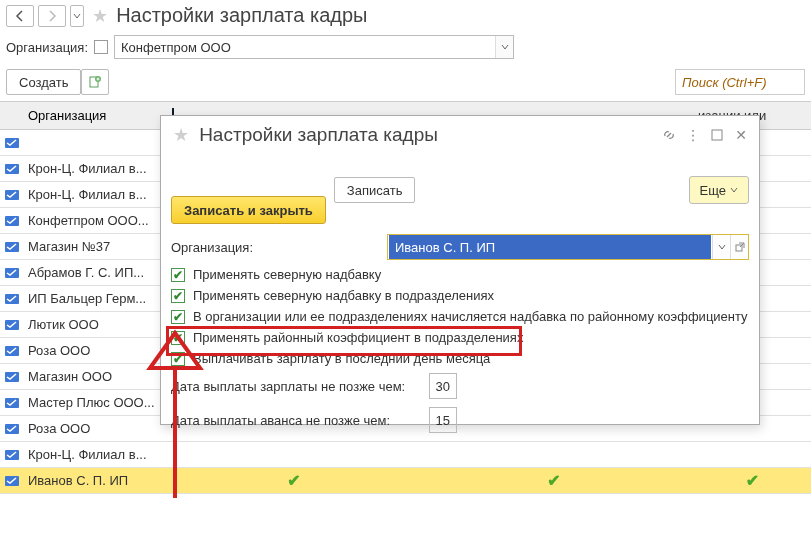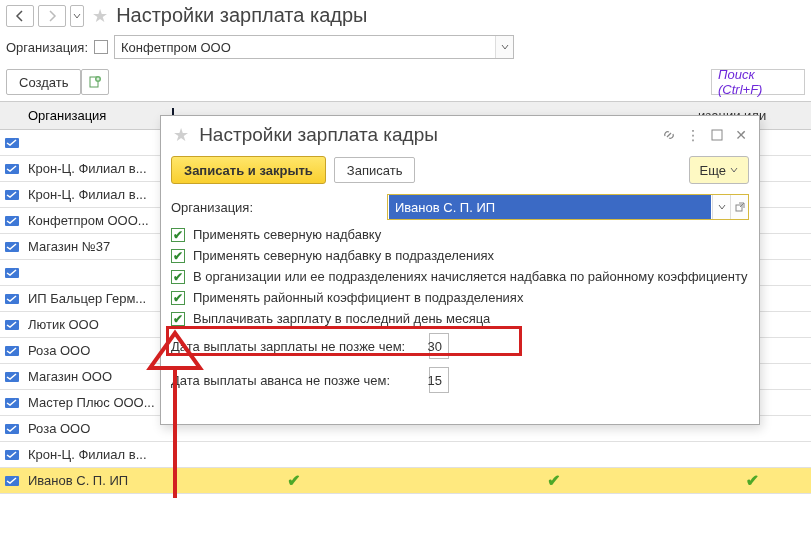--- a/index.html
+++ b/index.html
@@ -64,22 +64,22 @@
     border: 1px solid #bbb; background: #fff;
     display: flex; align-items: center; justify-content: center;
     cursor: pointer; border-radius: 2px;
     font-size: 13px;
   }
   .icon-btn {
     width: 28px; height: 26px; padding: 0;
   }
   .spacer { flex: 1; }
   .search-input {
-    width: 94px; height: 26px; border: 1px solid #ccc;
-    padding: 0 6px; color: #6d28d9; font-style: italic;
+    width: 130px; height: 26px; border: 1px solid #ccc;
+    padding: 0 6px; color: #a16207; font-style: italic;
     display: flex; align-items: center;
   }
   .table {
     border-top: 1px solid #ccc;
   }
   .th-row, .td-row {
     display: flex; align-items: center;
     height: 26px;
     border-bottom: 1px solid #e0e0e0;
   }
@@ -121,21 +121,21 @@
   .modal-tools .tool { width: 16px; height: 16px; display: flex; align-items: center; justify-content: center; color: #888; cursor: pointer; font-size: 14px; }
   .modal-actions {
     display: flex; align-items: center;
     padding: 6px 10px; gap: 8px;
   }
   .btn-yellow {
     background: linear-gradient(#ffe66a, #f9cf2f);
     border: 1px solid #c8a328;
     font-weight: bold; color: #333;
     height: 28px; padding: 0 12px; border-radius: 3px;
-    display: flex; align-items: center; cursor: pointer;
+    display: flex; align-items: center; cursor: pointer; margin-top: 40px;
   }
   .btn-more {
     height: 28px; padding: 0 10px;
     border: 1px solid #bbb; background: #fef9c3; border-radius: 3px;
     display: flex; align-items: center; gap: 4px; cursor: pointer;
   }
   .modal-row {
     display: flex; align-items: center;
     padding: 4px 10px; gap: 6px;
   }
@@ -170,21 +170,21 @@
     left: 166px; top: 326px;
     width: 356px; height: 30px;
     pointer-events: none;
   }
   .num-row {
     display: flex; align-items: center;
     padding: 4px 10px; gap: 8px;
   }
   .num-label { width: 250px; }
   .num-input {
-    width: 20px; height: 24px; border: 1px solid #bbb;
+    width: 28px; height: 24px; border: 1px solid #bbb;
     display: flex; align-items: center; justify-content: flex-end;
     padding: 12px 6px;
   }
   
   .arrow-anno {
     position: absolute;
     left: 130px; top: 328px;
     pointer-events: none;
   }
 </style>
@@ -305,20 +305,21 @@
         <div class="col-b2"></div>
         <div class="col-b3"></div>
       </div>
       <div class="td-row">
         <div class="col-icon row-icon">
           <svg width="16" height="12" viewBox="0 0 16 12">
             <rect x="1" y="1" width="14" height="10" rx="1" fill="#3e78d6"></rect>
             <path d="M3 6 L6 8 L12 3" stroke="#fff" stroke-width="1.5" fill="none"></path>
           </svg>
         </div>
+        <div class="col-org">Абрамов Г. С. ИП...</div>
         <div class="col-b1"></div>
         <div class="col-b2"></div>
         <div class="col-b3"></div>
       </div>
       <div class="td-row">
         <div class="col-icon row-icon">
           <svg width="16" height="12" viewBox="0 0 16 12">
             <rect x="1" y="1" width="14" height="10" rx="1" fill="#3e78d6"></rect>
             <path d="M3 6 L6 8 L12 3" stroke="#fff" stroke-width="1.5" fill="none"></path>
           </svg>

